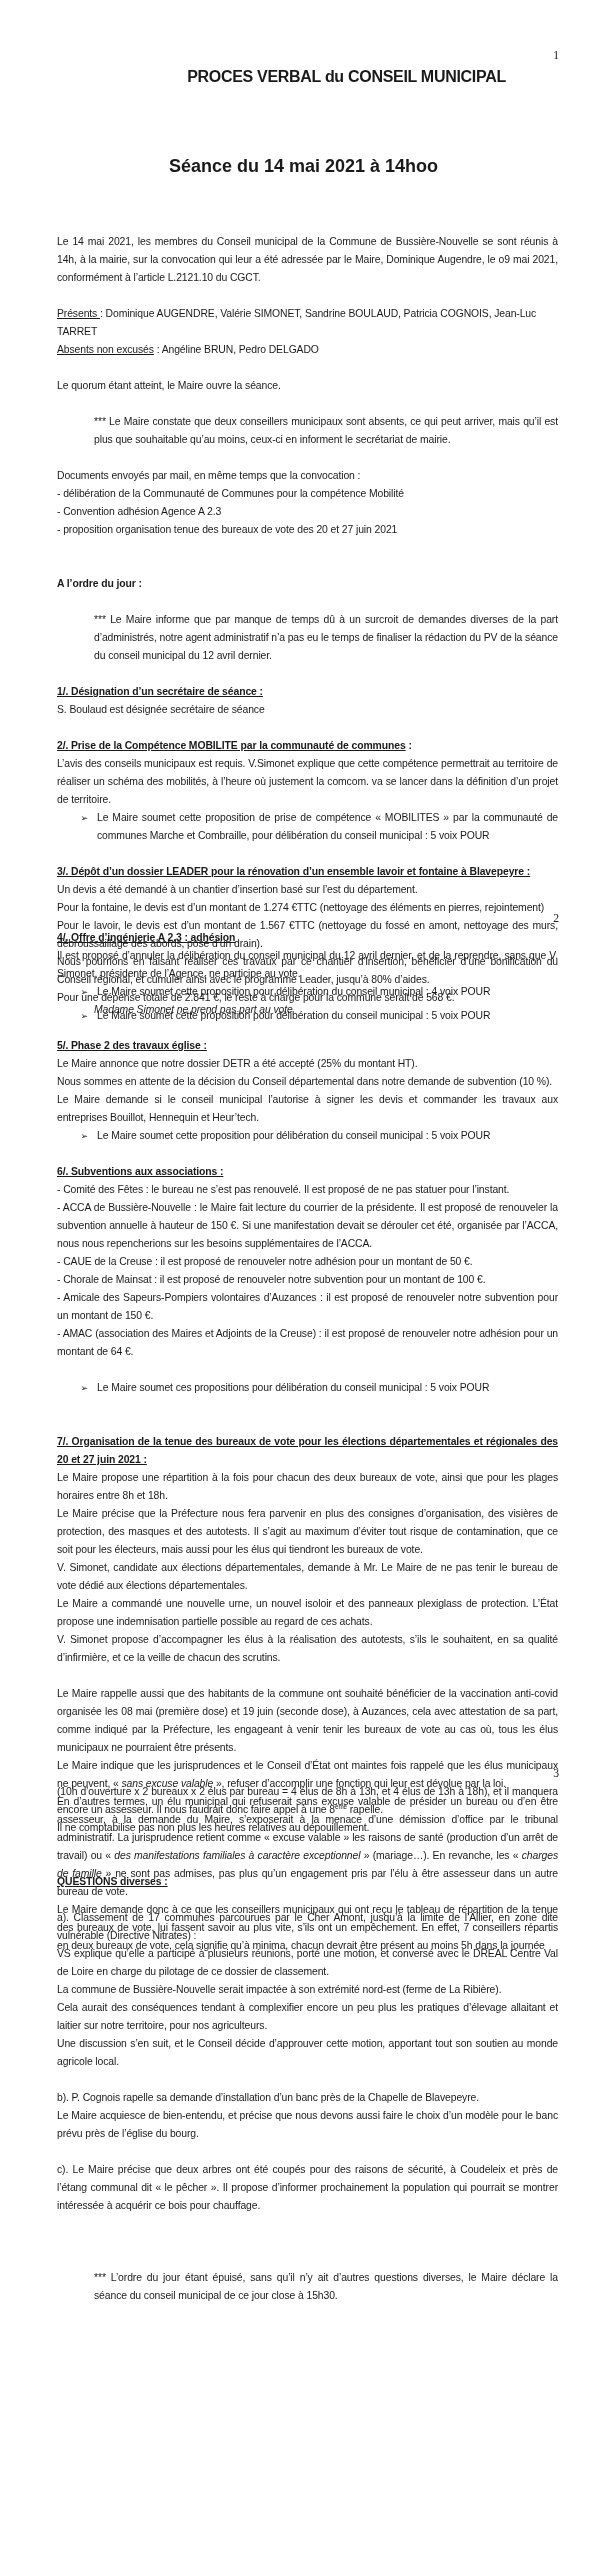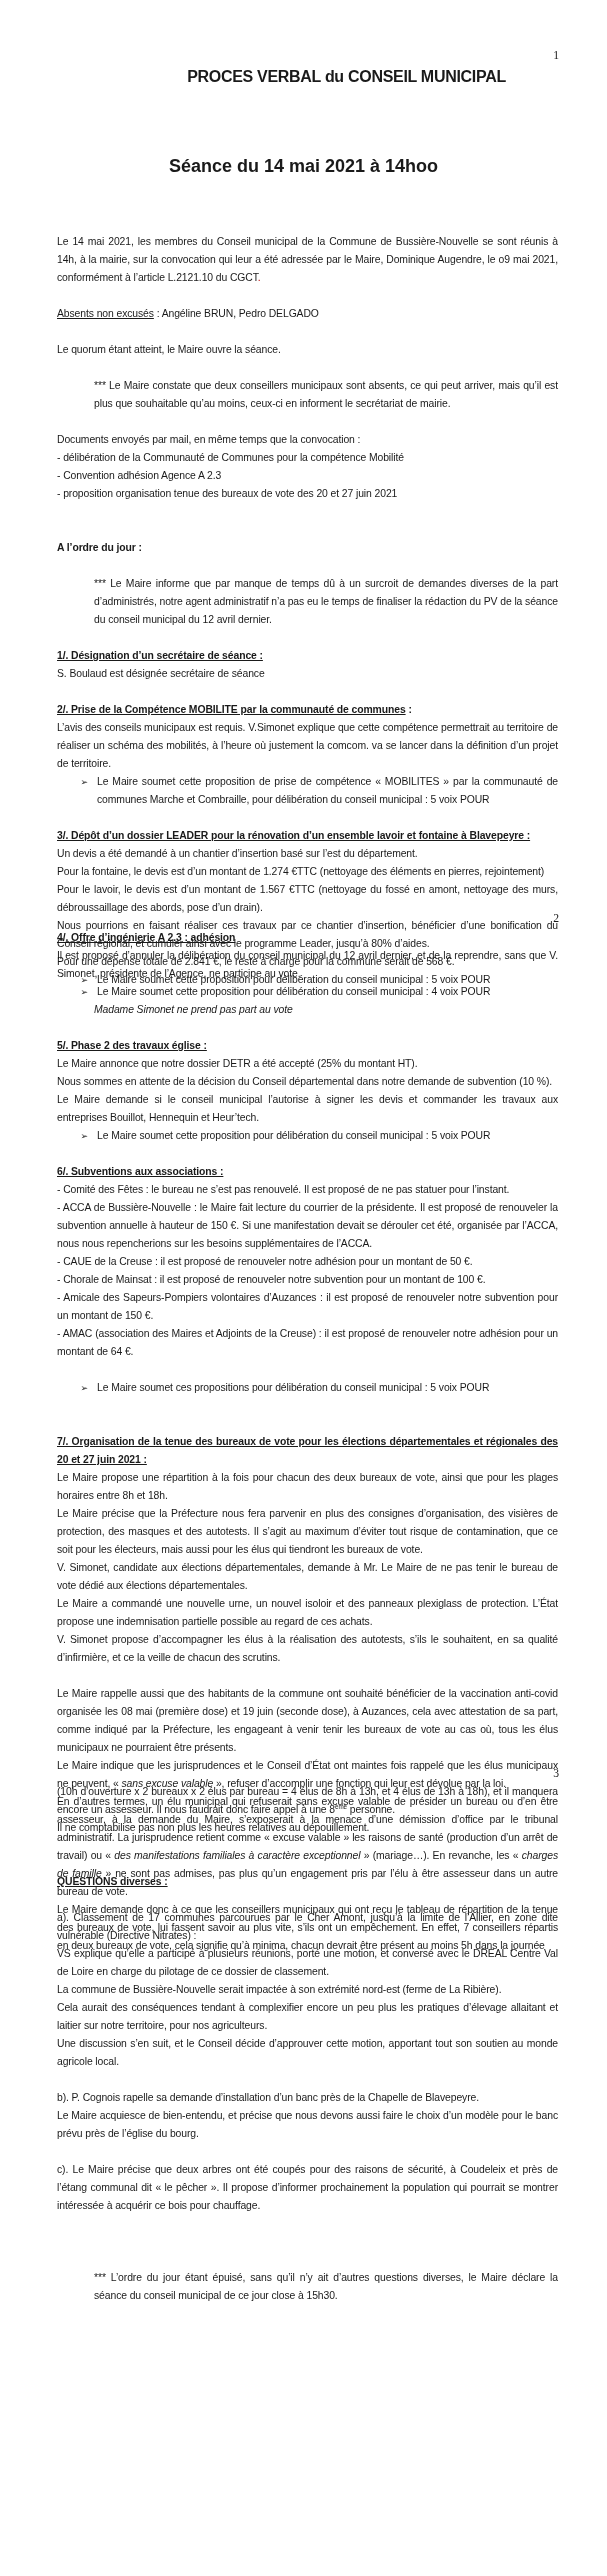--- a/index.html
+++ b/index.html
@@ -29,20 +29,21 @@
 <div class="page" style="top:0;">
   <div class="pnum" style="top:49px;">1</div>
   <div class="title" style="top:66px;">
     <div>PROCES VERBAL du CONSEIL MUNICIPAL</div>
   </div>
   <div class="seance" style="top:156px;">Séance du 14 mai 2021 à 14hoo</div>
 
   <div class="content" style="top:233px;">
     <p class="j"><span>Le 14 mai 2021, les membres du Conseil municipal de la Commune de Bussière-Nouvelle se sont réunis à 14h, à la mairie, sur la convocation qui leur a été adressée par le Maire, Dominique Augendre, le o9 mai 2021, conformément à l’article L.2121.10 du CGCT</span><span style="color:#c00000">.</span></p>
     <div class="gap"></div>
+    <p><span class="u">Présents </span><span>: Dominique AUGENDRE, Valérie SIMONET, Sandrine BOULAUD, Patricia COGNOIS, Jean-Luc TARRET</span></p>
     <p><span class="u">Absents non excusés</span><span> : Angéline BRUN, Pedro DELGADO</span></p>
     <div class="gap"></div>
     <p>Le quorum étant atteint, le Maire ouvre la séance.</p>
     <div class="gap"></div>
     <p class="note">*** Le Maire constate que deux conseillers municipaux sont absents, ce qui peut arriver, mais qu’il est plus que souhaitable qu’au moins, ceux-ci en informent le secrétariat de mairie.</p>
     <div class="gap"></div>
     <p>Documents envoyés par mail, en même temps que la convocation :</p>
     <p>- délibération de la Communauté de Communes pour la compétence Mobilité</p>
     <p>- Convention adhésion Agence A 2.3</p>
     <p>- proposition organisation tenue des bureaux de vote des 20 et 27 juin 2021</p>
@@ -108,21 +109,21 @@
     <p class="j">Le Maire rappelle aussi que des habitants de la commune ont souhaité bénéficier de la vaccination anti-covid organisée les 08 mai (première dose) et 19 juin (seconde dose), à Auzances, cela avec attestation de sa part, comme indiqué par la Préfecture, les engageant à venir tenir les bureaux de vote au cas où, tous les élus municipaux ne pourraient être présents.</p>
     <p class="j"><span>Le Maire indique que les jurisprudences et le Conseil d’État ont maintes fois rappelé que les élus municipaux ne peuvent, « </span><i>sans excuse valable</i><span> », refuser d’accomplir une fonction qui leur est dévolue par la loi.</span></p>
     <p class="j"><span>En d’autres termes, un élu municipal qui refuserait sans excuse valable de présider un bureau ou d’en être assesseur, à la demande du Maire, s’exposerait à la menace d’une démission d’office par le tribunal administratif. La jurisprudence retient comme « excuse valable » les raisons de santé (production d’un arrêt de travail) ou « </span><i>des manifestations familiales à caractère exceptionnel</i><span> » (mariage…). En revanche, les « </span><i>charges de famille</i><span> » ne sont pas admises, pas plus qu’un engagement pris par l’élu à être assesseur dans un autre bureau de vote.</span></p>
     <p class="j">Le Maire demande donc à ce que les conseillers municipaux qui ont reçu le tableau de répartition de la tenue des bureaux de vote, lui fassent savoir au plus vite, s’ils ont un empêchement. En effet, 7 conseillers répartis en deux bureaux de vote, cela signifie qu’à minima, chacun devrait être présent au moins 5h dans la journée</p>
   </div>
 </div>
 
 <div class="page" style="top:0;">
   <div class="pnum" style="top:1767px;">3</div>
   <div class="content" style="top:1783px;">
-    <p class="j"><span>(10h d’ouverture x 2 bureaux x 2 élus par bureau = 4 élus de 8h à 13h, et 4 élus de 13h à 18h), et il manquera encore un assesseur. Il nous faudrait donc faire appel à une 8</span><sup>ème</sup><span> personne.</span></p>
+    <p class="j"><span>(10h d’ouverture x 2 bureaux x 2 élus par bureau = 4 élus de 8h à 13h, et 4 élus de 13h à 18h), et il manquera encore un assesseur. Il nous faudrait donc faire appel à une 8</span><sup>ème</sup><span> rapelle.</span></p>
     <p>Il ne comptabilise pas non plus les heures relatives au dépouillement.</p>
     <div class="gap2"></div>
     <p class="h">QUESTIONS diverses :</p>
     <div class="gap"></div>
     <p class="j">a). Classement de 17 communes parcourues par le Cher Amont, jusqu’à la limite de l’Allier, en zone dite vulnérable (Directive Nitrates) :</p>
     <p class="j">VS explique qu’elle a participé à plusieurs réunions, porté une motion, et conversé avec le DREAL Centre Val de Loire en charge du pilotage de ce dossier de classement.</p>
     <p class="j">La commune de Bussière-Nouvelle serait impactée à son extrémité nord-est (ferme de La Ribière).</p>
     <p class="j">Cela aurait des conséquences tendant à complexifier encore un peu plus les pratiques d’élevage allaitant et laitier sur notre territoire, pour nos agriculteurs.</p>
     <p class="j">Une discussion s’en suit, et le Conseil décide d’approuver cette motion, apportant tout son soutien au monde agricole local.</p>
     <div class="gap"></div>

